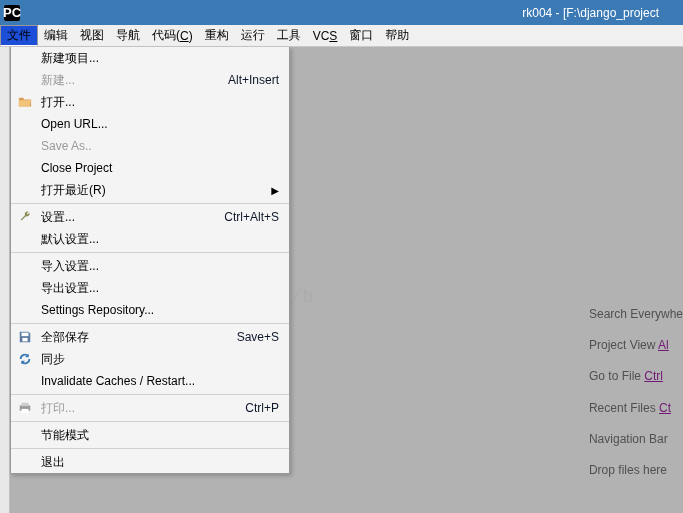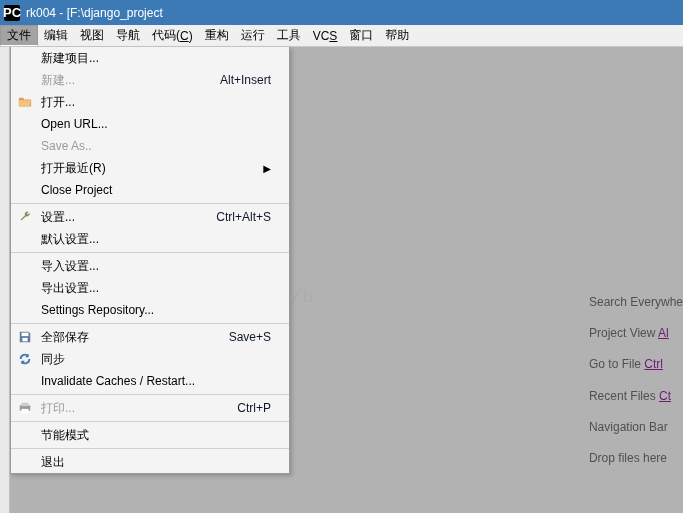--- a/index.html
+++ b/index.html
@@ -1,33 +1,33 @@
 <!DOCTYPE html>
 <html><head>
   <meta charset="utf-8">
   <style>
     * { margin: 0; padding: 0; box-sizing: border-box; font-family: "Microsoft YaHei", Arial, sans-serif; font-size: 12px; }
     body { width: 683px; height: 513px; overflow: hidden; background: #b2b2b2; }
     .titlebar { height: 25px; background: #3b7ab5; color: #fff; display: flex; align-items: center; padding: 0 4px; }
     .titlebar .logo { width: 16px; height: 16px; background: #000; display: flex; align-items: center; justify-content: center; color: #fff; font-size: 13px; font-weight: bold; border-radius: 2px; margin-right: 6px; }
-    .titlebar .title { flex: 1; text-align: left; font-size: 12px; padding-right: 20px; }
+    .titlebar .title { flex: 1; text-align: right; font-size: 12px; padding-right: 20px; }
     .menubar { height: 22px; background: #f0f0f0; border-bottom: 1px solid #c8c8c8; display: flex; align-items: stretch; }
     .menubar .mitem { padding: 0 6px; display: flex; align-items: center; cursor: default; color: #000; }
-    .menubar .mitem.active { background: #a3a3a3; border: 1px solid #999; border-bottom: 1px solid #fff; position: relative; z-index: 10; }
+    .menubar .mitem.active { background: #1d4ed8; border: 1px solid #999; border-bottom: 1px solid #fff; position: relative; z-index: 10; }
     .menubar .mitem .ul { text-decoration: underline; }
     .workspace { position: relative; height: calc(100% - 47px); background: #b2b2b2; }
     .sidebar { position: absolute; left: 0; top: 0; width: 10px; height: 100%; background: #e8e8e8; border-right: 1px solid #c0c0c0; }
     .dropdown { position: absolute; left: 10px; top: 0; width: 280px; background: #f4f4f4; border: 1px solid #999; box-shadow: 2px 2px 4px rgba(0,0,0,0.2); border-top: none; }
-    .dd-item { display: flex; align-items: center; height: 22px; padding: 0 18px 0 30px; position: relative; color: #000; }
+    .dd-item { display: flex; align-items: center; height: 22px; padding: 0 10px 0 30px; position: relative; color: #000; }
     .dd-item.disabled { color: #9a9a9a; }
     .dd-item .shortcut { margin-left: auto; color: #0f172a; }
     .dd-item .arrow { margin-left: auto; color: #000; font-size: 10px; }
     .dd-item .icon { position: absolute; left: 6px; width: 16px; height: 16px; display: flex; align-items: center; justify-content: center; }
     .dd-sep { height: 1px; background: #d0d0d0; margin: 2px 0; }
-    .hints { position: absolute; right: 0; top: 240px; color: #505050; font-family: "Courier New", monospace; font-size: 13px; line-height: 2.6; white-space: nowrap; }
+    .hints { position: absolute; right: 0; top: 252px; color: #505050; font-family: "Courier New", monospace; font-size: 13px; line-height: 2.6; white-space: nowrap; }
     .hints .link { color: #701a75; text-decoration: underline; }
     .watermark { position: absolute; left: 220px; top: 240px; color: rgba(160,160,160,0.35); font-family: "Courier New", monospace; font-size: 18px; letter-spacing: 1px; }
     .icon-folder svg, .icon-settings svg, .icon-save svg, .icon-sync svg, .icon-print svg { width: 14px; height: 14px; }
   </style>
 </head>
 <body>
 
 <div class="titlebar">
   <div class="logo">PC</div>
   <div class="title">rk004 - [F:\django_project</div>
@@ -76,25 +76,25 @@
         </span>
       <span>打开...</span>
     </div>
     <div class="dd-item">
         <span>Open URL...</span>
       </div>
     <div class="dd-item disabled">
         <span>Save As..</span>
       </div>
     <div class="dd-item">
+        <span>Close Project</span>
+      </div>
+    <div class="dd-item">
         <span>打开最近(R)</span>
         <span class="arrow">▶</span>
-      </div>
-    <div class="dd-item">
-        <span>Close Project</span>
       </div>
     <div class="dd-sep"></div>
     <div class="dd-item">
       <span class="icon icon-settings">
           <svg viewBox="0 0 16 16">
             <path fill="#8a8a55" d="M13 3a3 3 0 01-4 4L4 12l-1-1 5-5a3 3 0 014-4l-2 2 1 1 2-2z"></path>
           </svg>
         </span>
       <span>设置...</span>
         <span class="shortcut">Ctrl+Alt+S</span>

